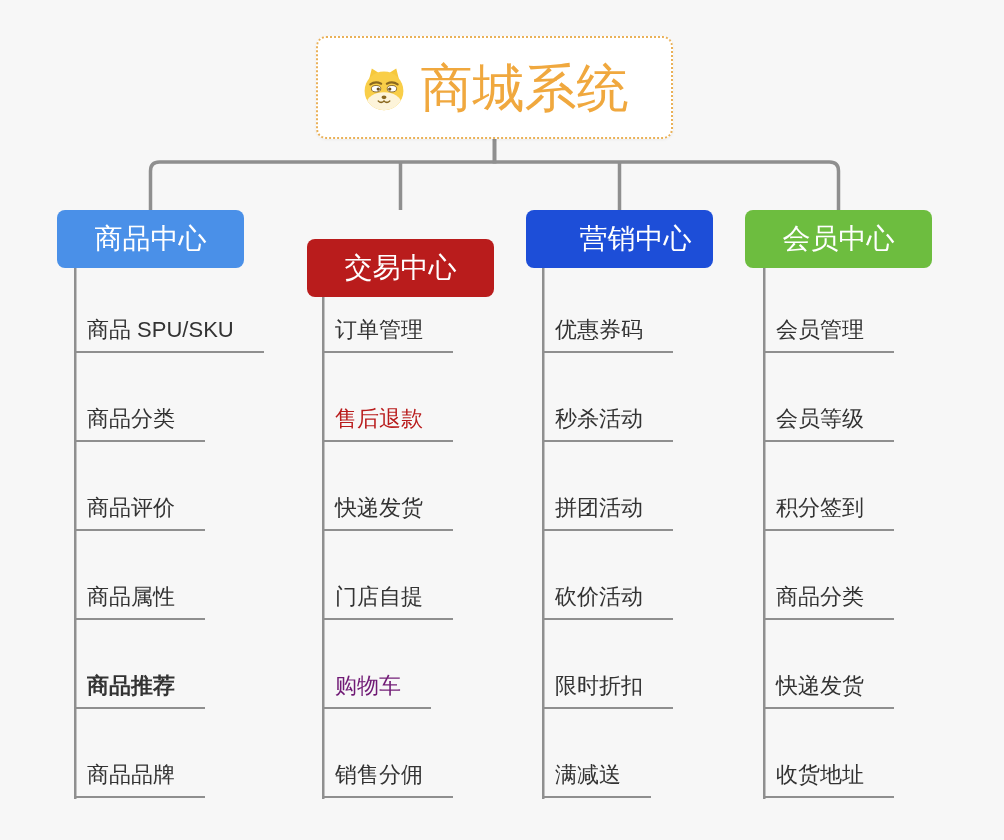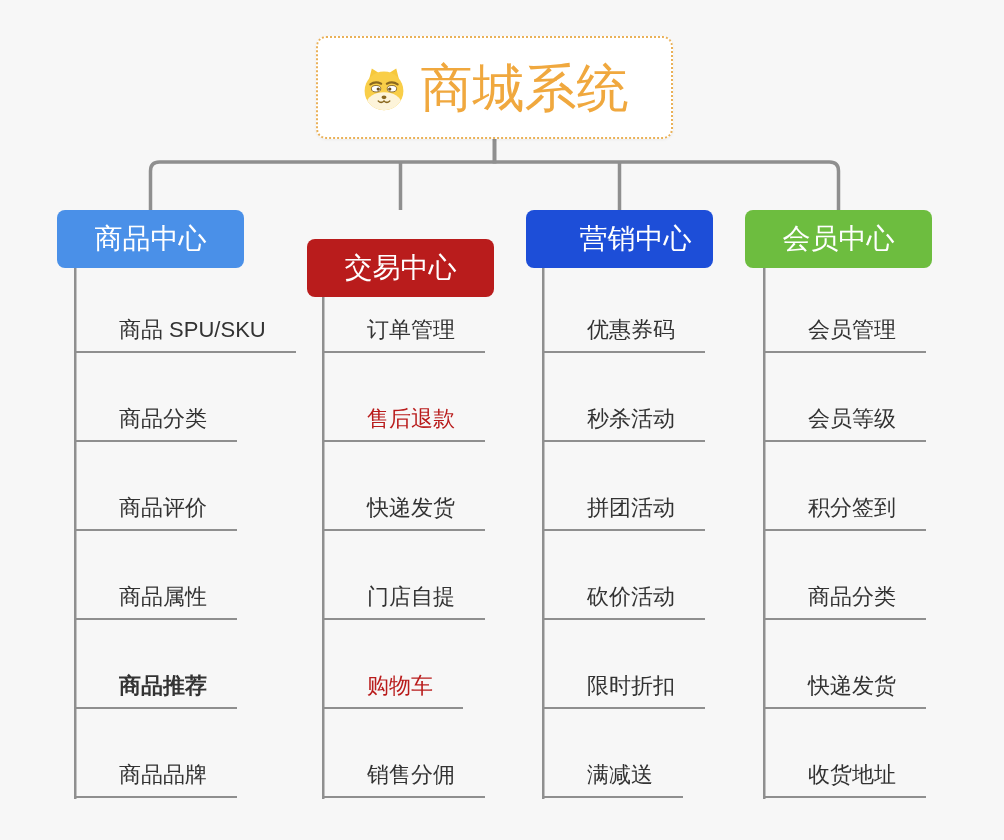--- a/index.html
+++ b/index.html
@@ -50,21 +50,21 @@
     color: #ffffff;
     font-size: 28px;
     white-space: nowrap;
     box-sizing: border-box;
   }
   .leaf-item {
     position: absolute;
     font-size: 22px;
     line-height: 30px;
     color: #333333;
-    padding: 0 30px 6px 45px;
+    padding: 0 30px 6px 13px;
     border-bottom: 2px solid #8f8f8f;
     white-space: nowrap;
   }
 </style>
 </head>
 <body>
 
 <div id="canvas">
 
   <svg id="connector-svg">
@@ -107,21 +107,21 @@
       <div class="leaf-item" style="left: 74px; top: 404px; color: rgb(51, 51, 51);">商品分类</div>
       <div class="leaf-item" style="left: 74px; top: 493px; color: rgb(51, 51, 51);">商品评价</div>
       <div class="leaf-item" style="left: 74px; top: 582px; color: rgb(51, 51, 51);">商品属性</div>
       <div class="leaf-item" style="left: 74px; top: 671px; color: rgb(51, 51, 51); font-weight: bold;">商品推荐</div>
       <div class="leaf-item" style="left: 74px; top: 760px; color: rgb(51, 51, 51);">商品品牌</div>
       <div class="branch-header" style="left: 307px; top: 210px; background: #b91c1c; margin-top: 29px;">交易中心</div>
       <div class="leaf-item" style="left: 322px; top: 315px; color: rgb(51, 51, 51);">订单管理</div>
       <div class="leaf-item" style="left: 322px; top: 404px; color: #b91c1c;">售后退款</div>
       <div class="leaf-item" style="left: 322px; top: 493px; color: rgb(51, 51, 51);">快递发货</div>
       <div class="leaf-item" style="left: 322px; top: 582px; color: rgb(51, 51, 51);">门店自提</div>
-      <div class="leaf-item" style="left: 322px; top: 671px; color: #b91c1c;">购物车</div>
+      <div class="leaf-item" style="left: 322px; top: 671px; color: #701a75;">购物车</div>
       <div class="leaf-item" style="left: 322px; top: 760px; color: rgb(51, 51, 51);">销售分佣</div>
       <div class="branch-header" style="left: 526px; top: 210px; background: #1d4ed8; padding-left: 32px;">营销中心</div>
       <div class="leaf-item" style="left: 542px; top: 315px; color: rgb(51, 51, 51);">优惠券码</div>
       <div class="leaf-item" style="left: 542px; top: 404px; color: rgb(51, 51, 51);">秒杀活动</div>
       <div class="leaf-item" style="left: 542px; top: 493px; color: rgb(51, 51, 51);">拼团活动</div>
       <div class="leaf-item" style="left: 542px; top: 582px; color: rgb(51, 51, 51);">砍价活动</div>
       <div class="leaf-item" style="left: 542px; top: 671px; color: rgb(51, 51, 51);">限时折扣</div>
       <div class="leaf-item" style="left: 542px; top: 760px; color: rgb(51, 51, 51);">满减送</div>
       <div class="branch-header" style="left: 745px; top: 210px; background: rgb(109, 189, 63);">会员中心</div>
       <div class="leaf-item" style="left: 763px; top: 315px; color: rgb(51, 51, 51);">会员管理</div>

